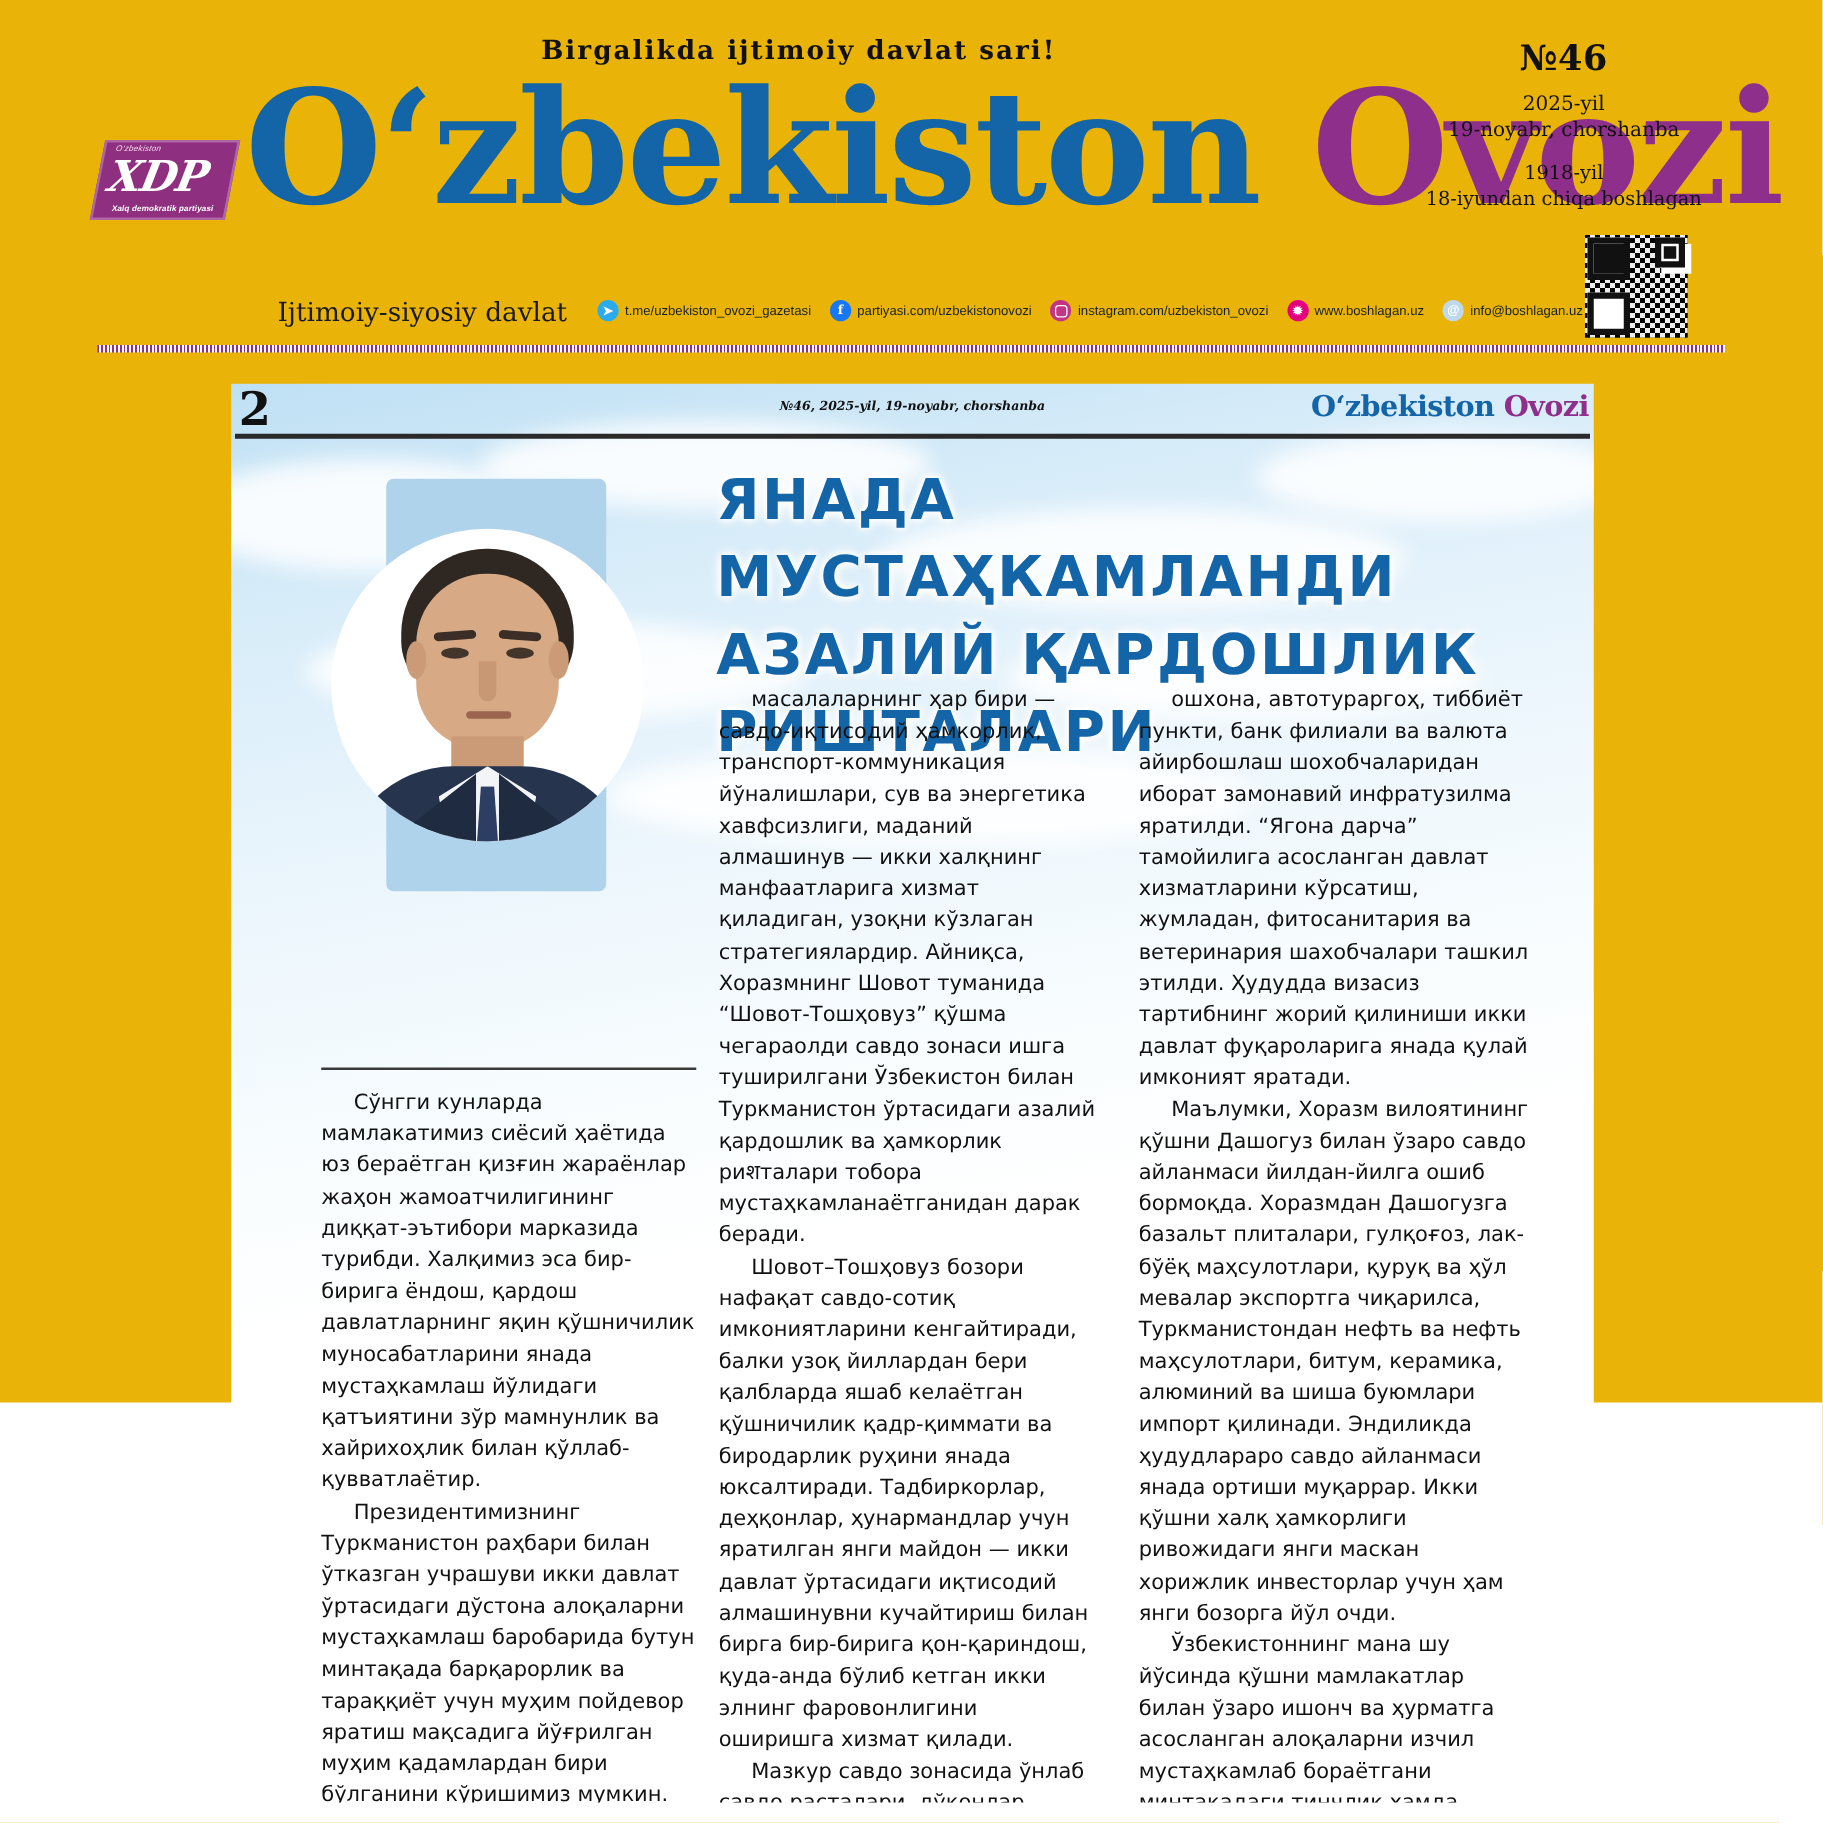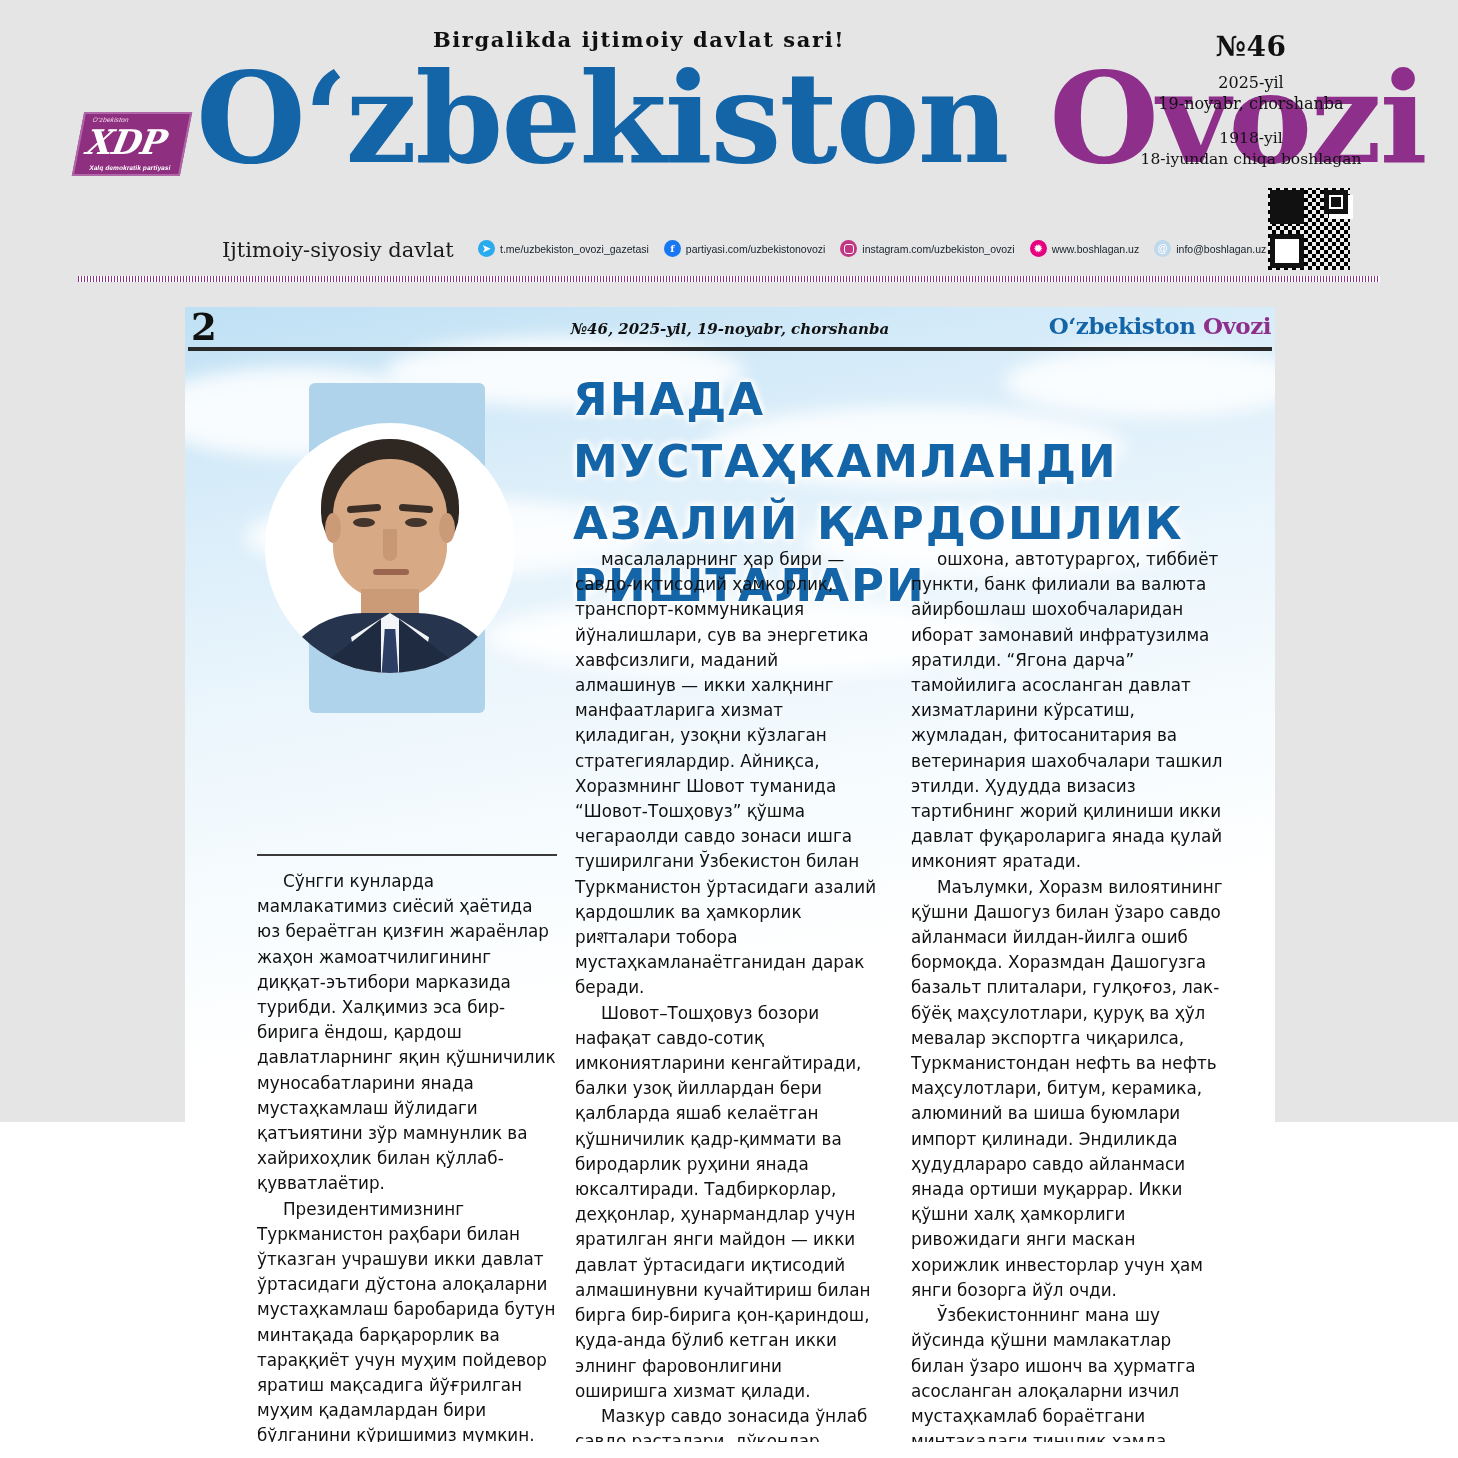--- a/index.html
+++ b/index.html
@@ -2,21 +2,21 @@
 <html><head>
 <meta charset="utf-8">
 <style>
   * { box-sizing: border-box; margin: 0; padding: 0; }
   html, body {
     width: 1458px; height: 1458px;
     background: #ffffff;
     font-family: "Liberation Sans", sans-serif;
     overflow: hidden;
   }
-  .page { position: relative; width: 1458px; height: 1122px; background:#e5e5e5; }
+  .page { position: relative; width: 1458px; height: 1122px; background:#eab308; }
 
   
   .masthead { position: relative; height: 282px; }
 
   .tagline {
     position: absolute; left: 0; right: 0; top: 27px;
     text-align: center;
     font-family: "DejaVu Serif", serif;
     font-weight: bold;
     font-size: 21px;
@@ -140,21 +140,21 @@
     position:absolute; left:0; top:0; width:100%; height:42px;
   }
   .page-num {
     position:absolute; left: 6px; top: 2px;
     font-family:"DejaVu Serif", serif; font-weight:bold;
     font-size: 37px; color:#111; line-height:37px;
   }
   .hdr-meta {
     position:absolute; left: 0; right:0; top: 13px; text-align:center;
     font-family:"DejaVu Serif", serif; font-style:italic; font-weight:bold;
-    font-size: 15px; color:#111;
+    font-size: 10px; color:#111;
   }
   .hdr-logo {
     position:absolute; right: 4px; top: 5px;
     font-family:"DejaVu Serif", serif; font-weight:bold; font-size: 23px;
     letter-spacing:-.5px; white-space:nowrap;
   }
   .hdr-logo .b { color:#1465A8; }
   .hdr-logo .p { color:#8E2F8C; }
   .hdr-line {
     position:absolute; left:3px; right:3px; top: 40px; height:4px;

